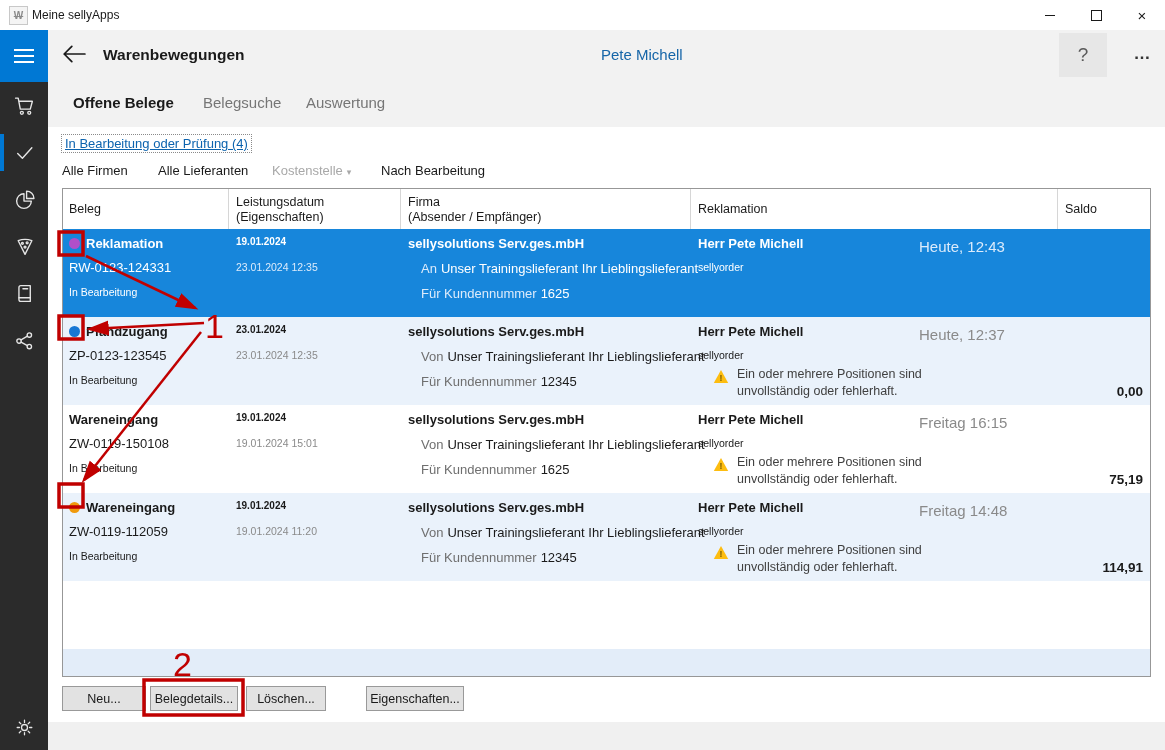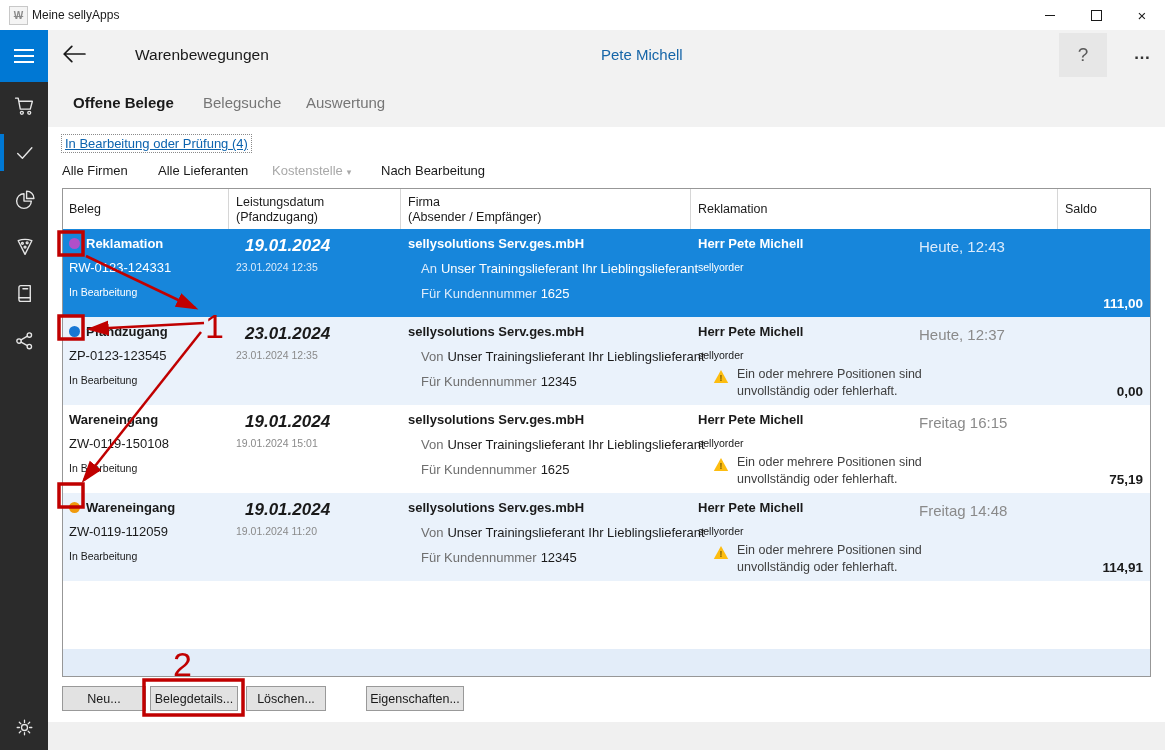--- a/index.html
+++ b/index.html
@@ -21,21 +21,21 @@
   
   .sidebar{position:absolute;left:0;top:30px;width:48px;height:720px;background:#2b2b2b;display:flex;flex-direction:column;}
   .hamburger{width:48px;height:52px;background:var(--accent,#0078d4);display:flex;align-items:center;justify-content:center;}
   .nav-item{position:relative;width:48px;height:47px;display:flex;align-items:center;justify-content:center;}
   .nav-item.active::before{content:"";position:absolute;left:0;top:5px;bottom:5px;width:4px;background:var(--accent,#0078d4);}
   .nav-bottom{margin-top:auto;height:46px;display:flex;align-items:center;justify-content:center;}
   .nav-item svg,.nav-bottom svg{stroke:#e6e6e6;fill:none;stroke-width:1.3;stroke-linecap:round;stroke-linejoin:round;}
   
   .band{position:absolute;left:48px;top:30px;width:1117px;height:97px;background:#f2f2f2;}
   .back{position:absolute;left:14px;top:14px;width:24px;height:20px;}
-  .page-title{position:absolute;left:55px;top:16px;font-size:15.5px;font-weight:400;margin-left:32px;}
+  .page-title{position:absolute;left:55px;top:16px;font-size:15.5px;font-weight:700;}
   .user{position:absolute;left:553px;top:16px;font-size:15px;color:#1565a8;cursor:pointer;}
   .helpbtn{position:absolute;left:1011px;top:3px;width:48px;height:44px;background:#e7e7e7;display:flex;align-items:center;justify-content:center;font-size:19px;color:#5a5a5a;}
   .morebtn{position:absolute;left:1078px;top:8px;width:32px;height:32px;display:flex;align-items:center;justify-content:center;font-size:17px;font-weight:700;color:#333;}
   .tab{position:absolute;top:64px;font-size:15px;color:#767676;cursor:pointer;}
   .tab.active{font-weight:700;color:#1a1a1a;}
   .tab1{left:25px;}.tab2{left:155px;}.tab3{left:258px;}
   
   .main{position:absolute;left:48px;top:127px;width:1117px;height:623px;background:#fff;}
   .status-link{position:absolute;left:13px;top:7px;font-size:13px;color:var(--link_blue,#0c63ae);
     text-decoration:underline;border:1px dotted #8a8a8a;padding:1px 3px;cursor:pointer;}
@@ -50,21 +50,21 @@
   .th:last-child{border-right:none;}
   .rows{position:absolute;left:0;top:40px;right:0;}
   .trow{position:relative;height:88px;display:grid;grid-template-columns:166px 172px 290px 367px 1fr;background:#fff;cursor:pointer;}
   .trow.alt{background:var(--row_alt,#eaf2fb);}
   .trow.selected{background:var(--selected_row,#1786db);color:#fff;}
   .cell{position:relative;}
   .l1{position:absolute;left:6px;top:7px;display:flex;align-items:center;gap:6px;font-size:13px;font-weight:700;}
   .dot{width:11px;height:11px;border-radius:50%;flex:0 0 auto;}
   .l2{position:absolute;left:6px;top:31px;font-size:13px;}
   .l3{position:absolute;left:6px;top:57px;font-size:10.5px;}
-  .d1{position:absolute;left:16px;top:7px;font-size:17px;font-weight:700;font-style:italic;}
+  .d1{position:absolute;left:7px;top:7px;font-size:10px;font-weight:700;}
   .d2{position:absolute;left:7px;top:32px;font-size:10.5px;color:#8a8a8a;}
   .f1{position:absolute;left:7px;top:7px;font-size:13px;font-weight:700;}
   .f2{position:absolute;left:20px;top:32px;font-size:13px;white-space:nowrap;}
   .f3{position:absolute;left:20px;top:57px;font-size:13px;}
   .lbl{color:#6f6f6f;margin-right:4px;}
   .b1{position:absolute;left:7px;top:7px;font-size:13px;font-weight:700;}
   .b2{position:absolute;left:7px;top:32px;font-size:10.5px;}
   .btime{position:absolute;left:228px;top:9px;font-size:15px;color:#8a8a8a;}
   .bwarn{position:absolute;left:22px;top:49px;display:flex;gap:8px;}
   .warnicon{width:16px;height:15px;margin-top:3px;flex:0 0 auto;}
@@ -187,21 +187,21 @@
   <span class="filter f-post">Nach Bearbeitung</span>
 
   <div class="tbl">
     <div class="thead">
       <div class="th">
           <span>Beleg</span>
           <span></span>
         </div>
       <div class="th">
           <span>Leistungsdatum</span>
-          <span>(Pfandzugang)</span>
+          <span>(Eigenschaften)</span>
         </div>
       <div class="th">
           <span>Firma</span>
           <span>(Absender / Empfänger)</span>
         </div>
       <div class="th">
           <span>Reklamation</span>
         </div>
       <div class="th">
           <span>Saldo</span>
@@ -224,23 +224,20 @@
     <div class="cell c-firma">
       <div class="f1">sellysolutions Serv.ges.mbH</div>
       <div class="f2"><span class="lbl">An</span><span>Unser Trainingslieferant Ihr Lieblingslieferant</span></div>
       <div class="f3"><span class="lbl">Für Kundennummer</span><span>1625</span></div>
     </div>
     <div class="cell c-bearb">
       <div class="b1">Herr Pete Michell</div>
       <div class="b2">sellyorder</div>
       <div class="btime">Heute, 12:43</div>
 
-    </div>
-    <div class="cell c-saldo">
-      <span class="saldo">111,00</span>
     </div>
   </div>
 
   <div class="trow alt">
     <div class="cell c-beleg">
       <div class="l1">
               <span class="dot" style="background: rgb(24, 119, 212);"></span>
               <span>Pfandzugang</span>
             </div>
       <div class="l2">ZP-0123-123545</div>

